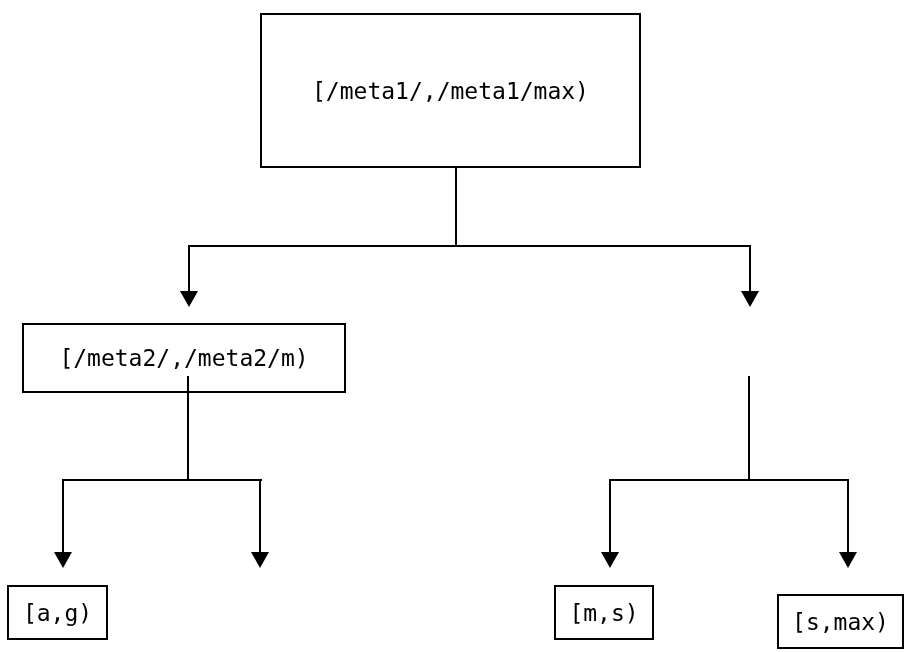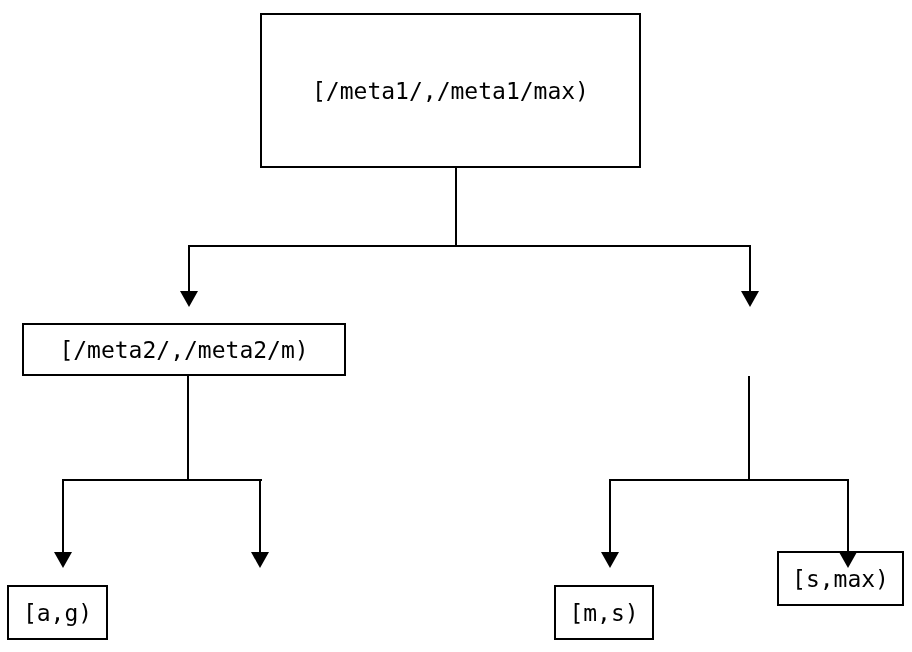--- a/index.html
+++ b/index.html
@@ -31,26 +31,26 @@
   .vline,.hline{position:absolute;background:var(--line);}
   .arrow-down{
     position:absolute;
     width:0;height:0;
     border-left:9px solid transparent;
     border-right:9px solid transparent;
     border-top:16px solid var(--line);
   }
   
   #node-root  {left:260px;top:13px;width:381px;height:155px;}
-  #node-l2l   {left:22px; top:323px;width:324px;height:53px;}
+  #node-l2l   {left:22px; top:323px;width:324px;height:70px;}
   #node-l2r   {left:582px;top:323px;width:321px;height:53px;}
   #node-ag    {left:7px;  top:585px;width:101px;height:55px;}
   #node-gm    {left:205px;top:585px;width:98px; height:55px;}
   #node-ms    {left:554px;top:585px;width:100px;height:55px;}
-  #node-smax  {left:777px;top:551px;width:127px;height:55px;}
+  #node-smax  {left:777px;top:594px;width:127px;height:55px;}
   
   #stem1   {left:455px;top:167px;width:2px;height:80px;}
   #hbar1   {left:189px;top:245px;width:562px;height:2px;}
   #drop1l  {left:188px;top:245px;width:2px;height:47px;}
   #arr1l   {left:180px;top:291px;}
   #drop1r  {left:749px;top:245px;width:2px;height:47px;}
   #arr1r   {left:741px;top:291px;}
   
   #stem2   {left:187px;top:376px;width:2px;height:105px;}
   #hbar2   {left:62px;top:479px;width:200px;height:2px;}

